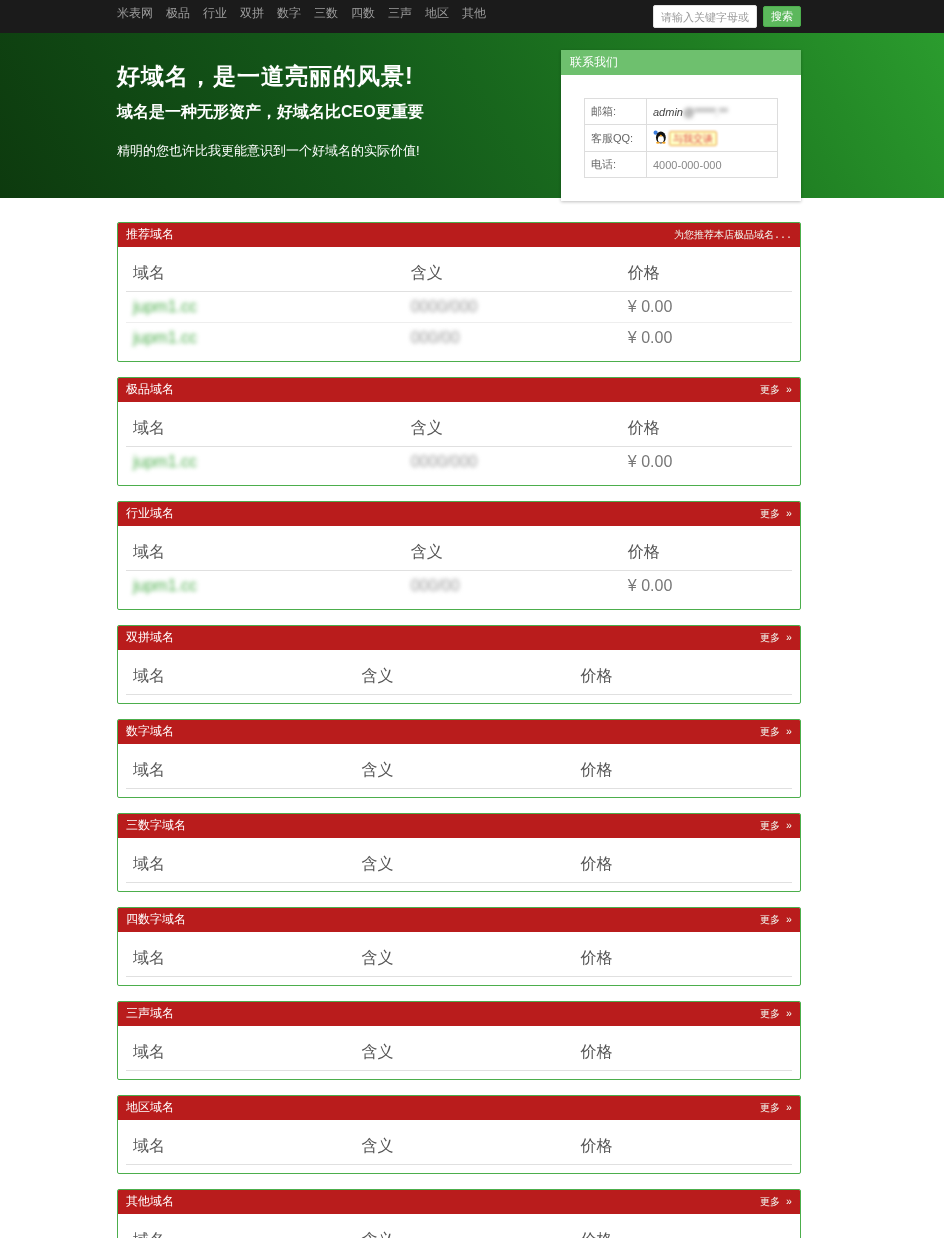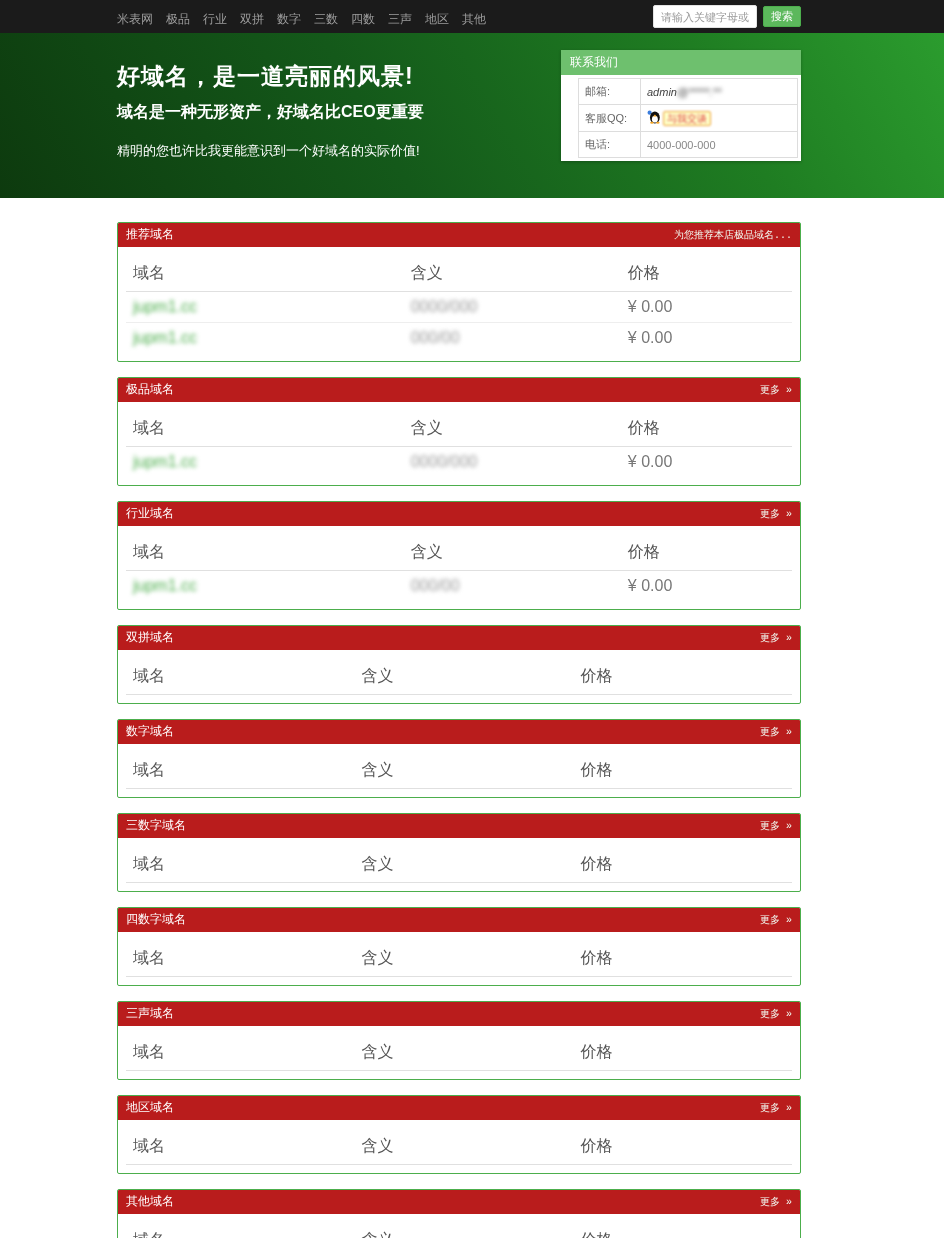--- a/index.html
+++ b/index.html
@@ -17,21 +17,21 @@
   .topbar {
     height: 33px;
     background: #1b1b1b;
     display: flex;
     align-items: center;
   }
   .topbar-inner {
     width: 684px;
     margin-left: 117px;
     display: flex;
-    align-items: flex-end;
+    align-items: flex-start;
     justify-content: space-between;
     gap: 30px;
   }
   .nav-list {
     list-style: none;
     margin: 0; padding: 0;
     display: flex;
     align-items: center;
   }
   .nav-list li { margin-right: 13px; }
@@ -97,21 +97,21 @@
     width: 240px;
     background: #fff;
     box-shadow: 0 1px 3px rgba(0,0,0,.25);
   }
   .contact-header {
     background: #6ec06e;
     color: #fff;
     font-size: 12px;
     padding: 4px 9px;
   }
-  .contact-body { padding: 3px; margin-left: 14px; }
+  .contact-body { padding: 23px; }
   .contact-table {
     width: 100%;
     border-collapse: collapse;
     font-size: 11px;
   }
   .contact-table td {
     border: 1px solid #ddd;
     padding: 5px 6px;
     background: #fff;
   }

